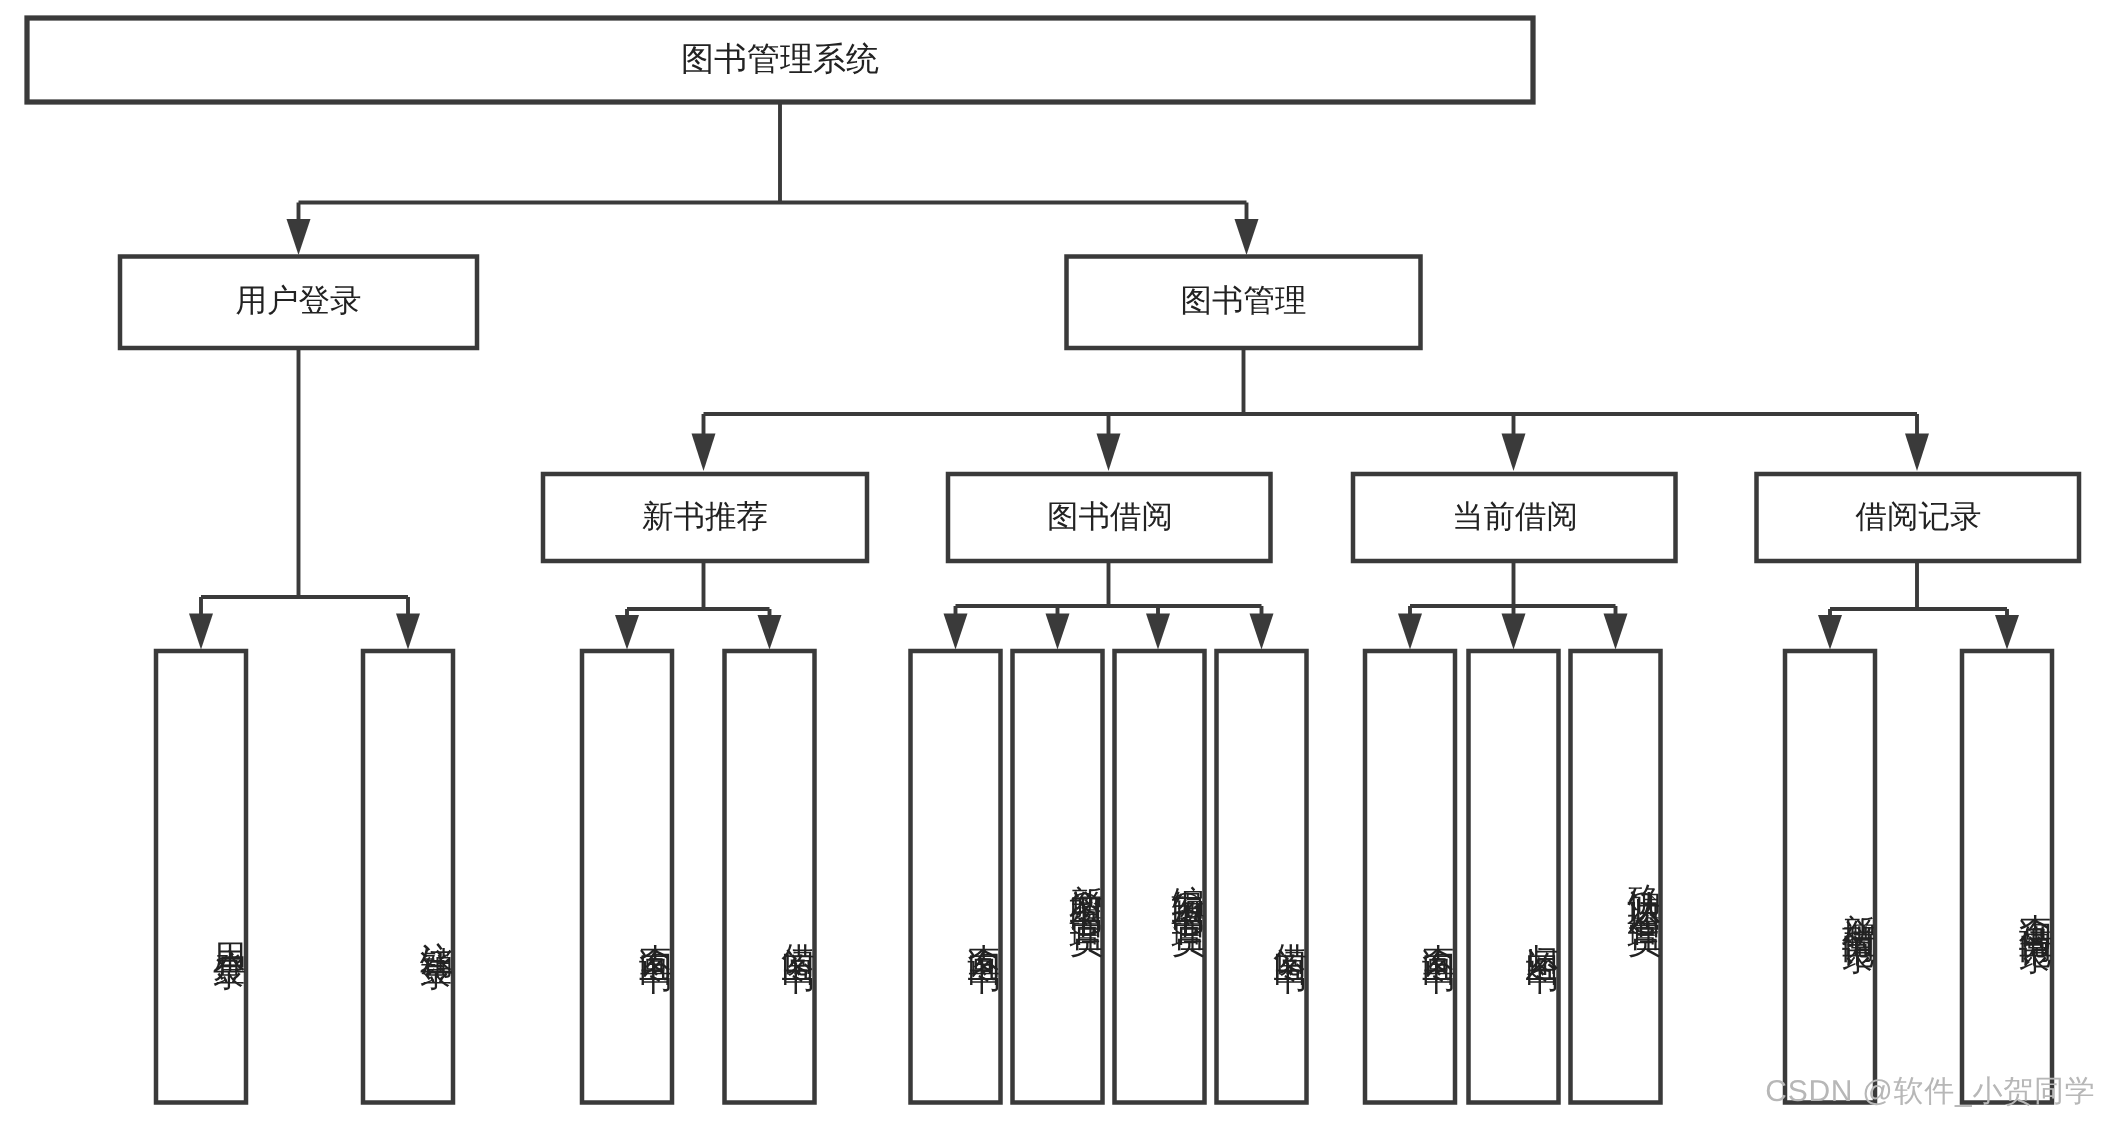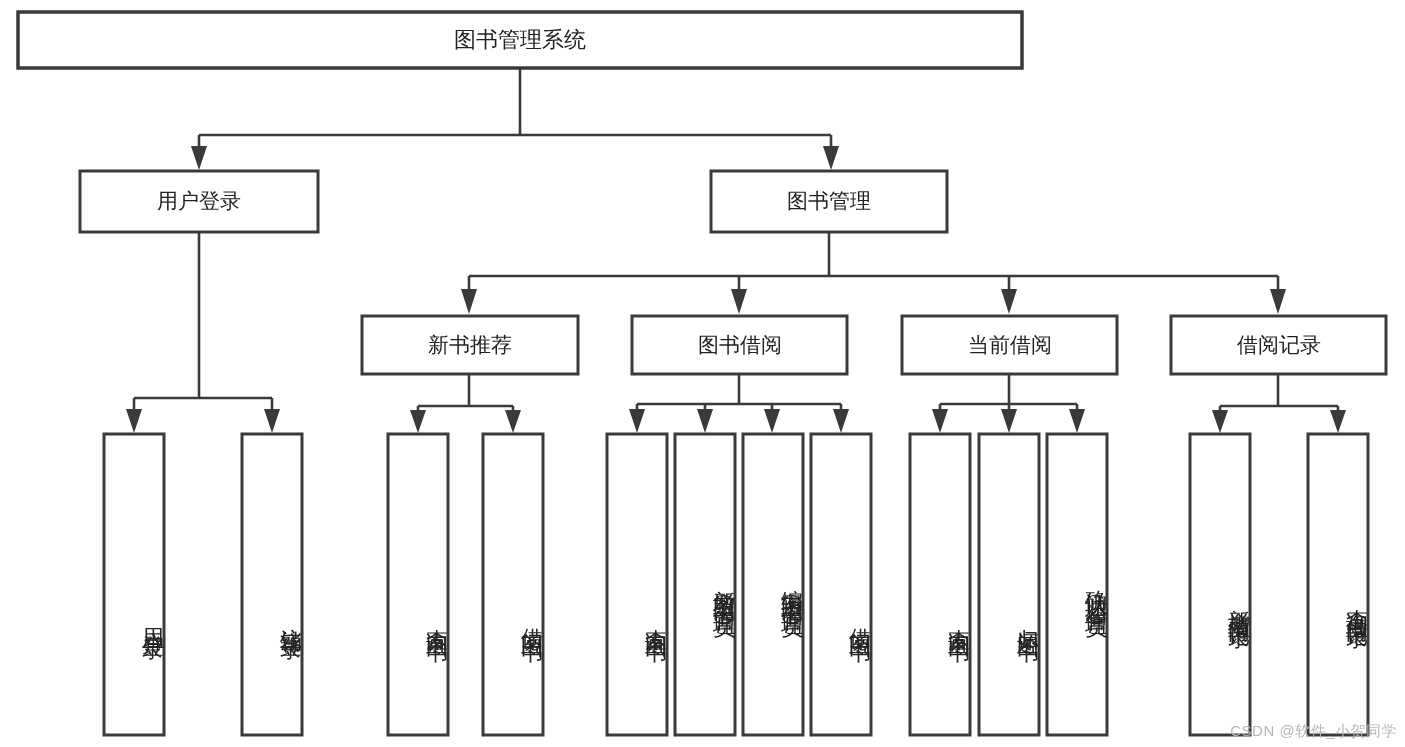--- a/index.html
+++ b/index.html
@@ -67,21 +67,21 @@
     display: flex;
     align-items: flex-start;
     justify-content: center;
     pointer-events: none;
   }
   .watermark {
     position: absolute;
     right: 8px;
     bottom: 6px;
     font-family: "Liberation Sans", "DejaVu Sans", sans-serif;
-    font-size: 15px;
+    font-size: 20px;
     color: #b7b7b7;
     letter-spacing: 0.5px;
     white-space: nowrap;
   }
 </style>
 </head>
 <body>
 
 <div id="diagram-root">
 

